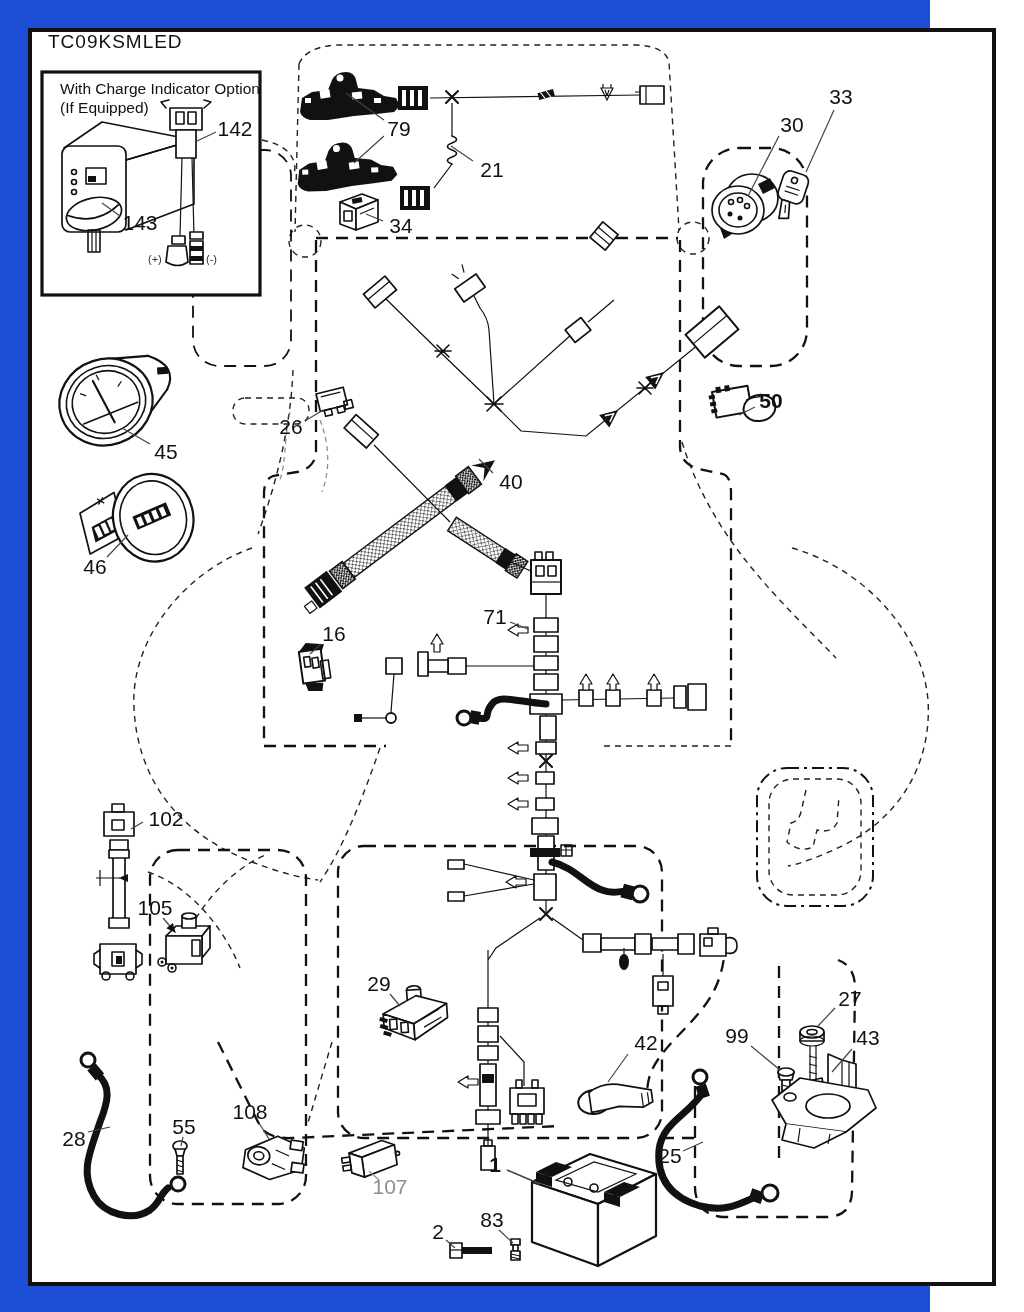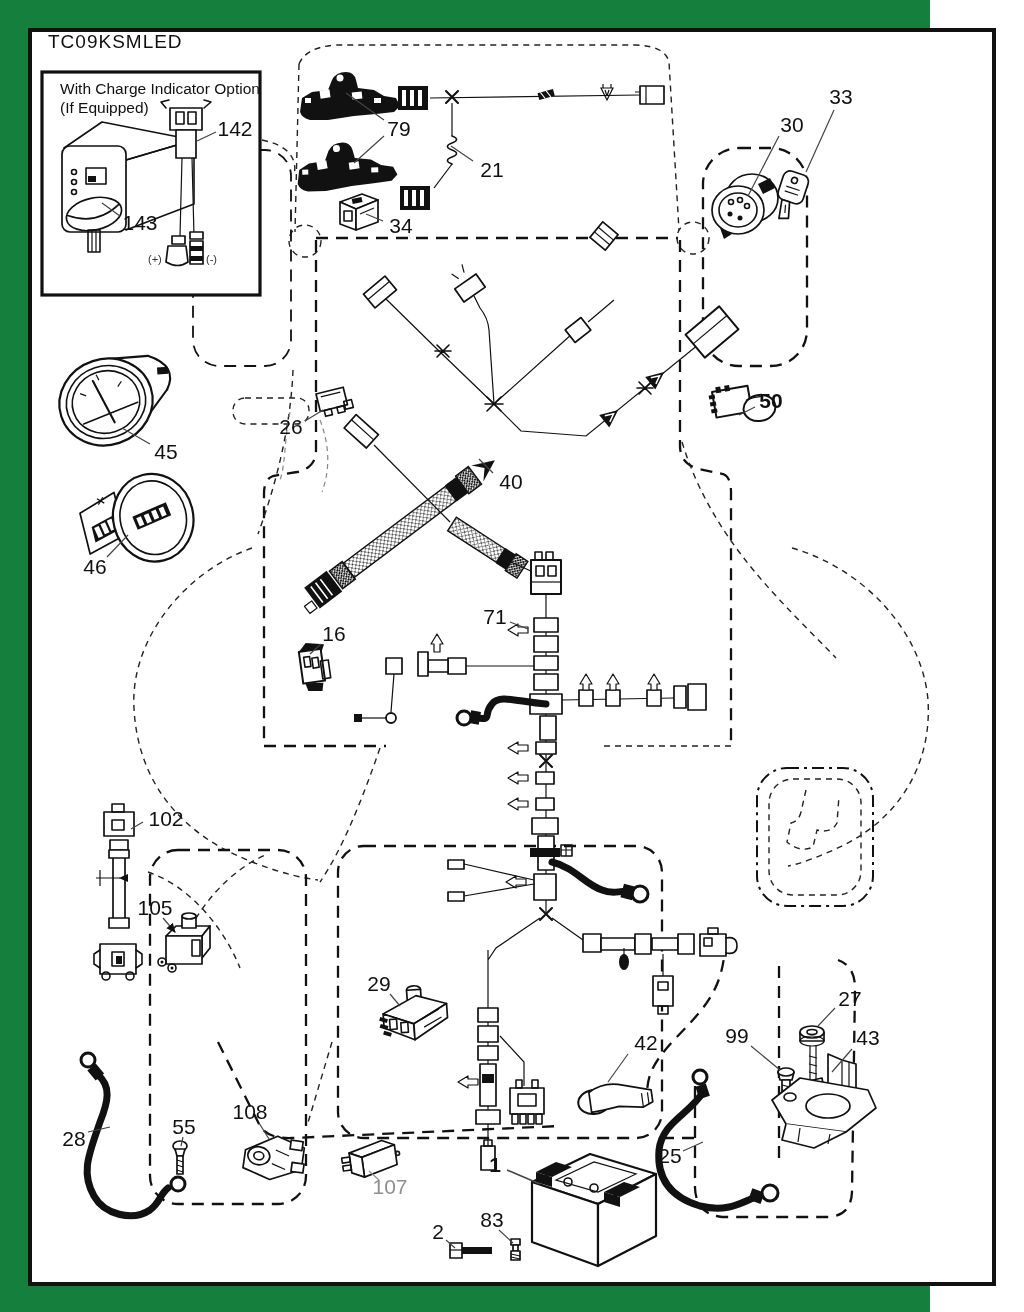--- a/index.html
+++ b/index.html
@@ -1,16 +1,16 @@
 <!DOCTYPE html>
 <html><head>
 <meta charset="utf-8">
 <style>
   html,body{margin:0;padding:0;background:#fff;}
-  .page{position:relative;width:930px;height:1312px;background:#15803d;font-family:"Liberation Sans",sans-serif;}
+  .page{position:relative;width:930px;height:1312px;background:#1d4ed8;font-family:"Liberation Sans",sans-serif;}
   svg{display:block;}
   .ink{stroke:#111;fill:none;stroke-width:1.6;stroke-linecap:round;stroke-linejoin:round;}
   .ink2{stroke:#111;fill:none;stroke-width:2.1;stroke-linecap:round;stroke-linejoin:round;}
   .thin{stroke:#111;fill:none;stroke-width:1.2;}
   .wfill{fill:#fff;stroke:#111;stroke-width:1.7;stroke-linejoin:round;}
   .blk{fill:#111;stroke:none;}
   .cable{stroke:#111;stroke-width:7;fill:none;stroke-linecap:round;}
   .ring{fill:#fff;stroke:#111;stroke-width:3;}
   .d1{stroke:#222;fill:none;stroke-width:1.4;stroke-dasharray:6 5;}
   .d2{stroke:#111;fill:none;stroke-width:2.3;stroke-dasharray:12 8;}

